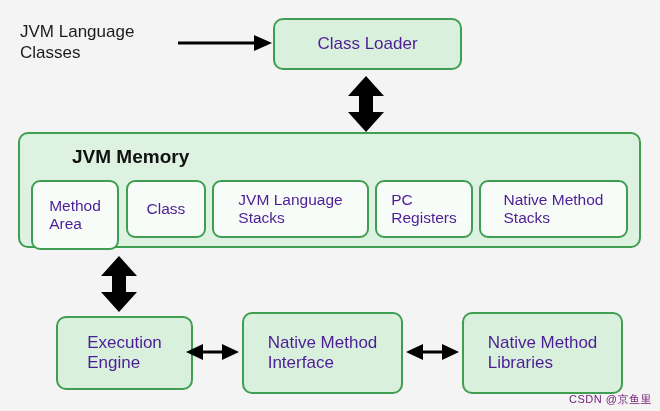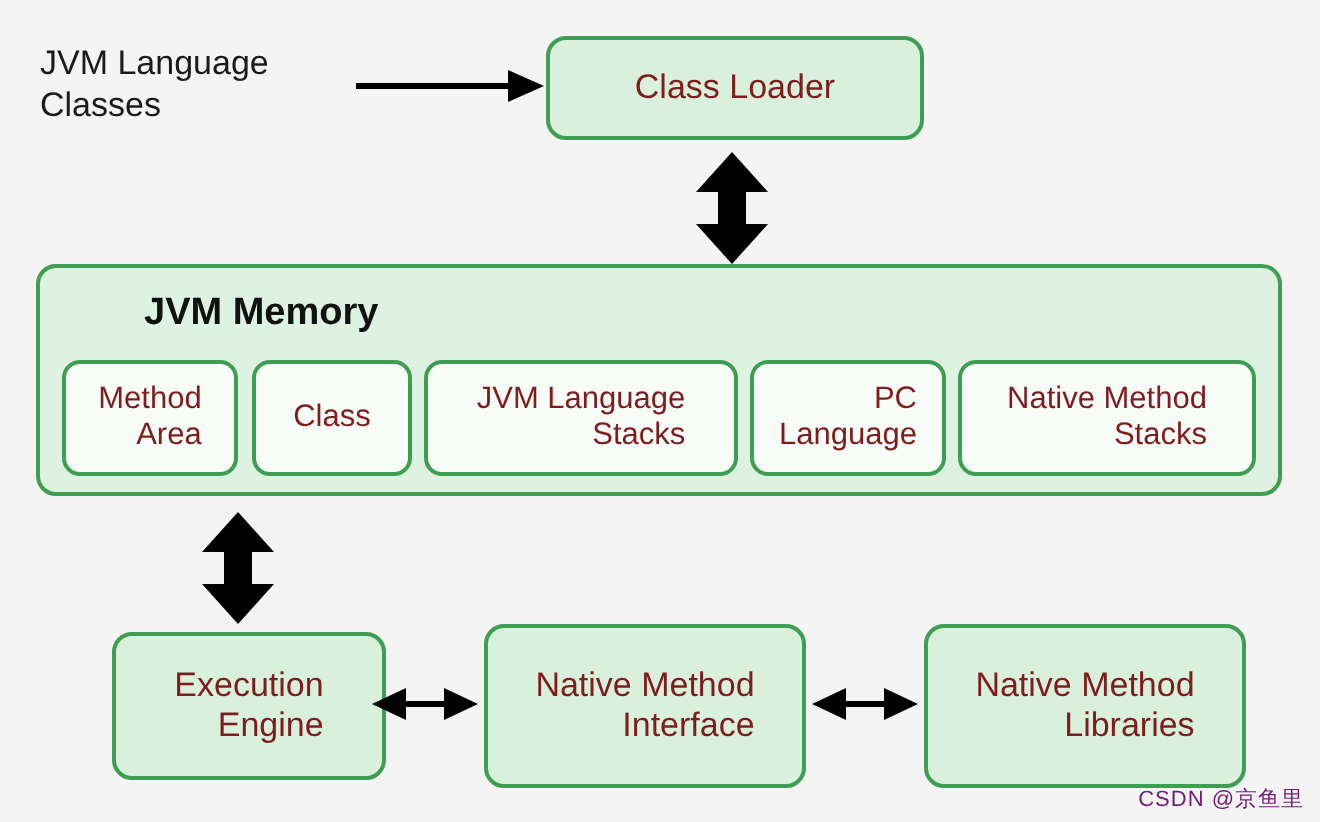--- a/index.html
+++ b/index.html
@@ -19,22 +19,22 @@
     height: 411px;
   }
 
   
   .node {
     position: absolute;
     box-sizing: border-box;
     display: flex;
     align-items: center;
     justify-content: center;
-    text-align: right;
-    color: #7f1d1d;
+    text-align: left;
+    color: #4c1d95;
     line-height: 1.15;
     white-space: pre-line;
   }
   .node-outer {
     background: #d9f0dd;
     border: 2px solid #3f9e52;
     border-radius: 10px;
     font-size: 17px;
   }
   .node-inner {
@@ -111,30 +111,30 @@
   <div class="arrow" style="left:346px; top:76px;">
     <svg width="40" height="56" viewBox="0 0 40 56">
       <polygon points="20,0 38,20 27,20 27,36 38,36 20,56 2,36 13,36 13,20 2,20" fill="#000000"></polygon>
     </svg>
   </div>
 
   <div id="jvm-memory" style="left:18px; top:132px; width:623px; height:116px;">
     <div id="jvm-memory-title">JVM Memory</div>
   </div>
 
-  <div class="node node-inner" style="left:31px; top:180px; width:88px; height:58px;">Method
+  <div class="node node-inner" style="left:31px; top:180px; width:88px; height:70px;">Method
 Area</div>
 
   <div class="node node-inner" style="left:126px; top:180px; width:80px; height:58px;">Class</div>
 
   <div class="node node-inner" style="left:212px; top:180px; width:157px; height:58px;">JVM Language
 Stacks</div>
 
   <div class="node node-inner" style="left:375px; top:180px; width:98px; height:58px;">PC
-Language</div>
+Registers</div>
 
   <div class="node node-inner" style="left:479px; top:180px; width:149px; height:58px;">Native Method
 Stacks</div>
 
   <div class="arrow" style="left:99px; top:256px;">
     <svg width="40" height="56" viewBox="0 0 40 56">
       <polygon points="20,0 38,20 27,20 27,36 38,36 20,56 2,36 13,36 13,20 2,20" fill="#000000"></polygon>
     </svg>
   </div>
 

